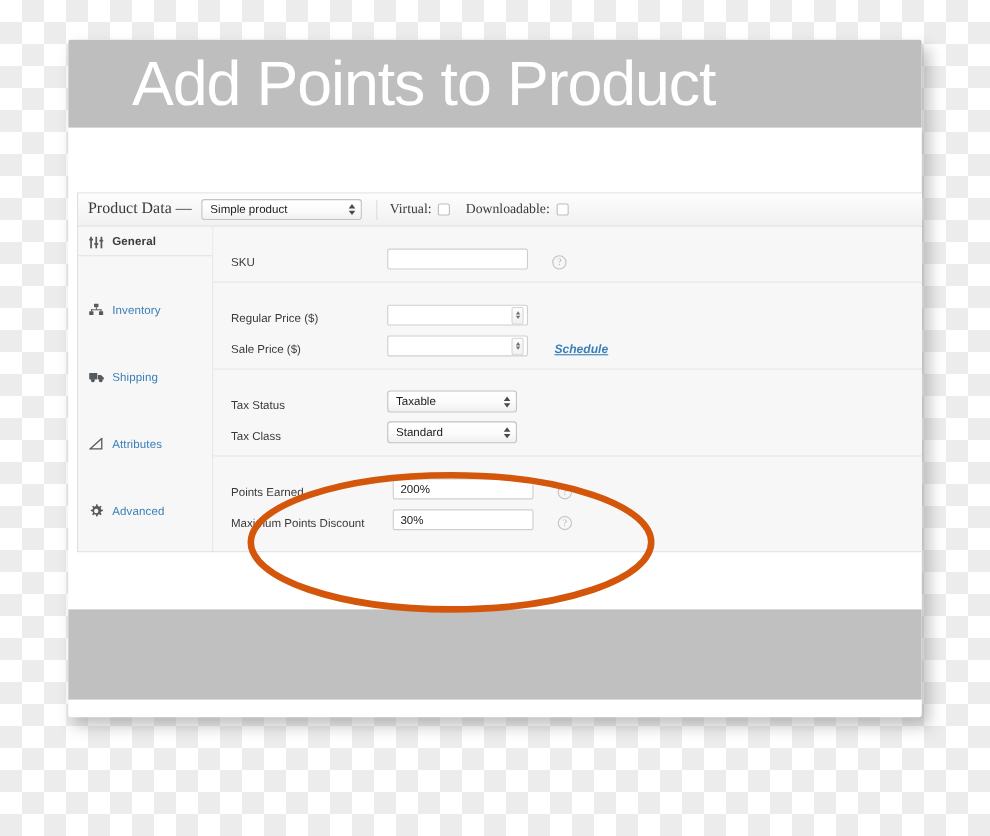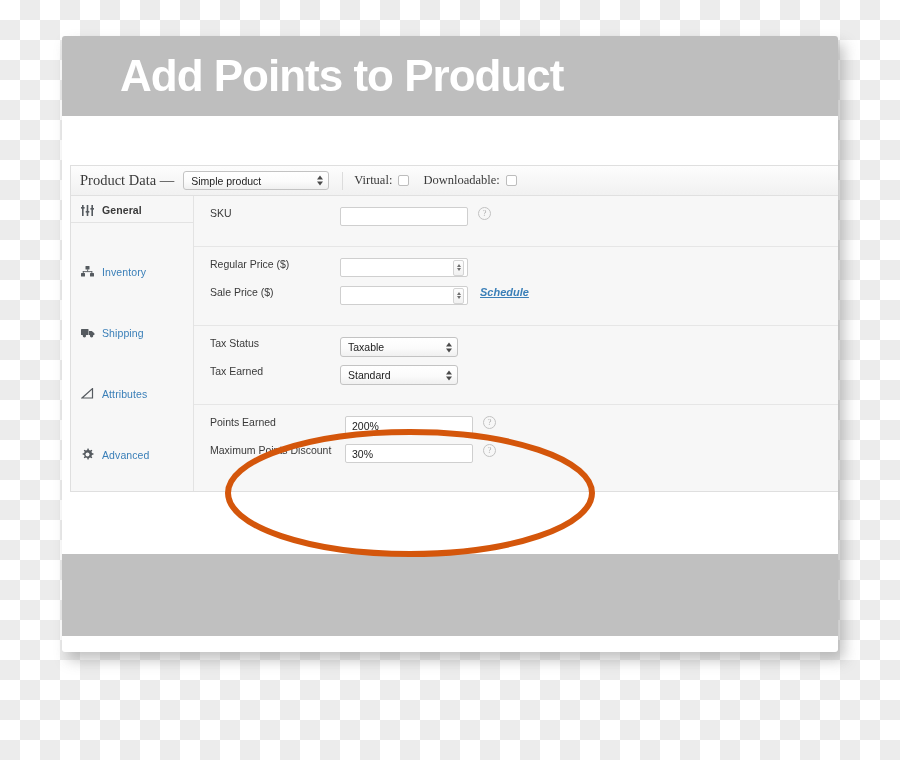--- a/index.html
+++ b/index.html
@@ -38,43 +38,43 @@
     left: 0;
     top: 0;
     width: 776px;
     height: 80px;
     background: #bebebe;
     display: flex;
     align-items: center;
   }
   #title-text {
     color: #ffffff;
-    font-size: 44px;
-    font-weight: bold;
+    font-size: 57px;
+    font-weight: normal;
     letter-spacing: -1px;
     padding-left: 58px;
     line-height: 1;
     white-space: nowrap;
   }
 
   
   #footer-band {
     position: absolute;
     left: 0;
     top: 518px;
     width: 776px;
     height: 82px;
     background: #c0c0c0;
   }
 
   
   #product-panel {
     position: absolute;
     left: 8px;
-    top: 129px;
+    top: 139px;
     width: 816px;
     border: 1px solid #dfdfdf;
     background: #f7f7f7;
     box-sizing: border-box;
   }
   #panel-header {
     height: 29px;
     background: linear-gradient(to bottom, #fdfdfd 0%, #f1f1f1 100%);
     border-bottom: 1px solid #e0e0e0;
     display: flex;
@@ -209,23 +209,24 @@
   
   #fields {
     flex: 1;
     background: #f7f7f7;
     padding-top: 0;
   }
   .field-group { border-bottom: 1px solid #e6e6e6; padding: 11px 0 11px 0; }
   .field-group:last-child { border-bottom: none; }
   .field-row {
     display: flex;
-    align-items: flex-start;
+    align-items: flex-end;
     height: 28px;
     padding-left: 16px;
+    gap: 12px;
   }
   .field-label {
     width: 130px;
     flex: 0 0 130px;
     font-size: 10.5px;
     color: #3a3a3a;
     white-space: nowrap;
   }
   .field-label.wide { width: 135px; flex: 0 0 135px; }
   .text-input {
@@ -458,21 +459,21 @@
             <span class="field-label">Tax Status</span>
             <span class="sel-box dd-input">
               <span>Taxable</span>
               <span class="stepper">
                   <i class="up"></i>
                   <i class="dn"></i>
                 </span>
             </span>
           </div>
           <div class="field-row">
-            <span class="field-label">Tax Earned</span>
+            <span class="field-label">Tax Class</span>
             <span class="sel-box dd-input">
               <span>Standard</span>
               <span class="stepper">
                   <i class="up"></i>
                   <i class="dn"></i>
                 </span>
             </span>
           </div>
         </div>
 

